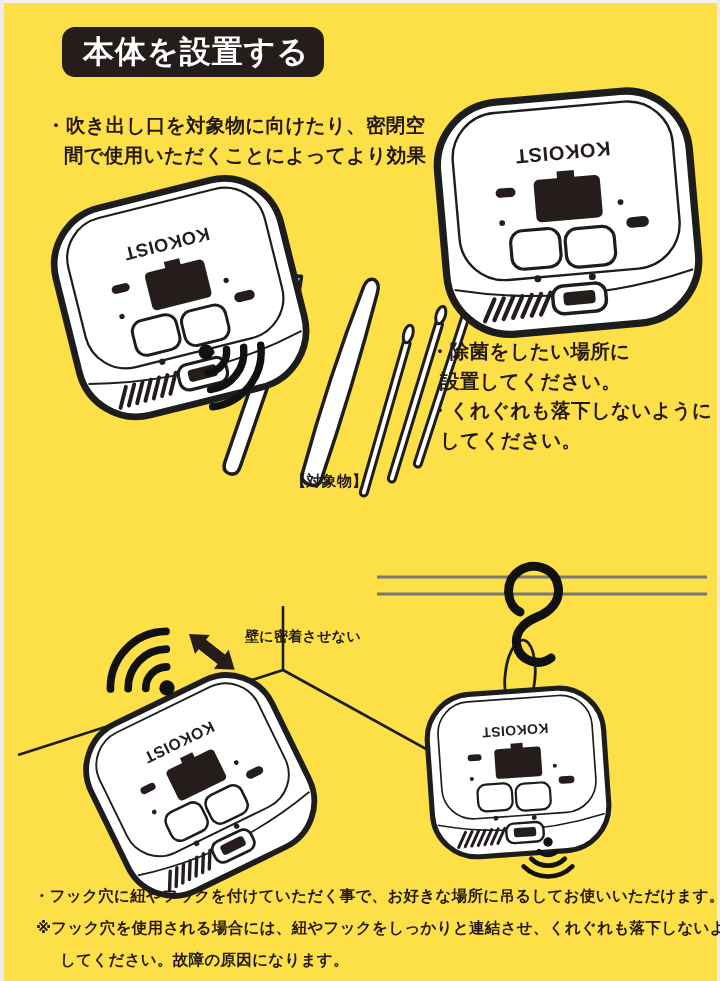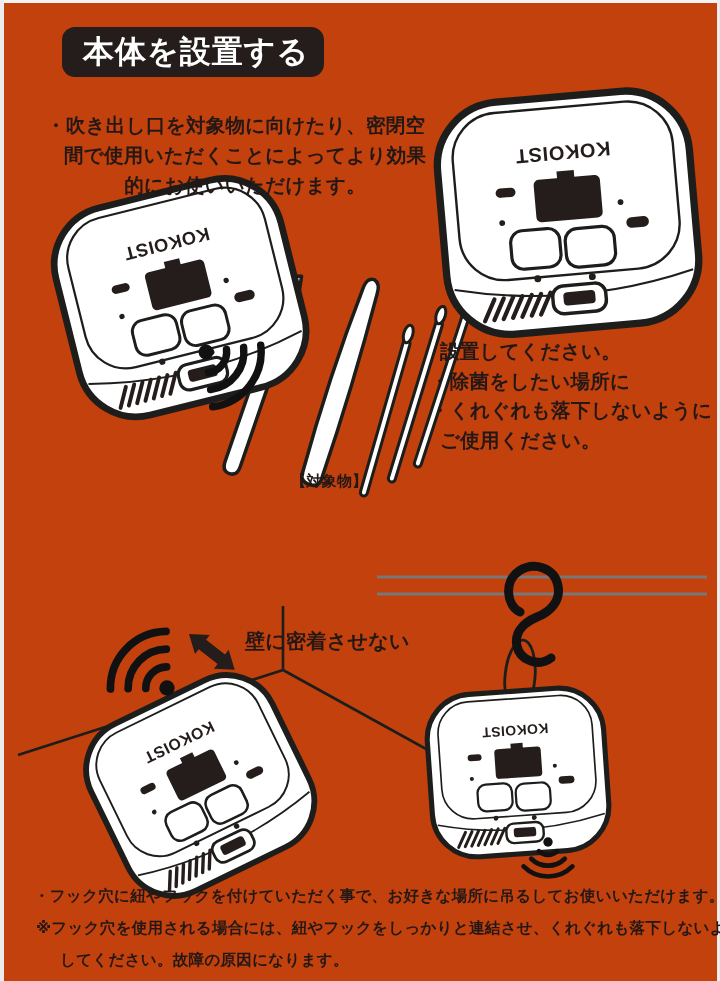--- a/index.html
+++ b/index.html
@@ -1,38 +1,38 @@
 <!DOCTYPE html>
 <html lang="ja"><head>
 <meta charset="utf-8">
 <style>
   html,body{margin:0;padding:0;background:#ffffff;}
   .page{
-    position:relative;width:720px;height:981px;background:#c2410c;overflow:hidden;
+    position:relative;width:720px;height:981px;background:#fde047;overflow:hidden;
     font-family:"Liberation Sans","DejaVu Sans",sans-serif;color:#231815;
   }
   .edge{position:absolute;background:#ececec;}
   .edge.left{left:0;top:0;width:4px;height:981px;}
   .edge.right{right:0;top:0;width:3px;height:981px;}
   .edge.top{left:0;top:0;width:720px;height:3px;background:#f3f3f3;}
   .illu{position:absolute;left:0;top:0;}
   .hdr{
     position:absolute;left:62px;top:27px;width:262px;height:50px;box-sizing:border-box;
     background:#241d1b;border-radius:13px;color:#ffffff;font-weight:700;
     font-size:31px;line-height:50px;padding-left:21px;letter-spacing:1px;white-space:nowrap;
   }
   .tblock{position:absolute;font-weight:700;letter-spacing:0.3px;white-space:nowrap;color:#231815;}
   .intro{left:45px;top:110px;font-size:19.5px;text-align:center;}
   .intro .ln{height:30px;line-height:30px;}
   .intro .ind{margin-left:19px;}
   .place{left:430px;top:337px;font-size:19.5px;}
   .place .ln{height:29.5px;line-height:29.5px;}
   .place .ind{margin-left:10px;}
   .target{left:291px;top:472px;font-size:15px;}
-  .wall{left:245px;top:628px;font-size:20px;}
+  .wall{left:245px;top:628px;font-size:14px;}
   .hook0{left:34px;top:886px;font-size:15.5px;}
   .hook1{left:36px;top:918px;font-size:15.5px;}
   .hook2{left:60px;top:950px;font-size:15.5px;}
 </style>
 </head>
 <body>
 
 <div class="page">
 
   <div class="edge top"></div>
@@ -123,28 +123,27 @@
     <use href="#waves" transform="translate(206,352) rotate(38) scale(1.15)"></use>
     <use href="#waves" transform="translate(167,688) rotate(-136) scale(1.18)"></use>
     <use href="#waves" transform="translate(548,842) rotate(90) scale(0.72)"></use>
   </svg>
 
   <div class="hdr">本体を設置する</div>
 
   <div class="tblock intro">
     <div class="ln">・吹き出し口を対象物に向けたり、密閉空</div>
     <div class="ln ind">間で使用いただくことによってより効果</div>
-    <div class="ln ind">的にお使いいただけます。</div>
   </div>
 
   <div class="tblock place">
+    <div class="ln">・除菌をしたい場所に</div>
     <div class="ln ind">設置してください。</div>
-    <div class="ln">・除菌をしたい場所に</div>
     <div class="ln">・くれぐれも落下しないように</div>
-    <div class="ln ind">ご使用ください。</div>
+    <div class="ln ind">してください。</div>
   </div>
 
   <div class="tblock target">【対象物】</div>
 
   <div class="tblock wall">壁に密着させない</div>
 
   <div class="tblock hook0">・フック穴に紐やフックを付けていただく事で、お好きな場所に吊るしてお使いいただけます。</div>
   <div class="tblock hook1">※フック穴を使用される場合には、紐やフックをしっかりと連結させ、くれぐれも落下しないように</div>
   <div class="tblock hook2">してください。故障の原因になります。</div>
 

